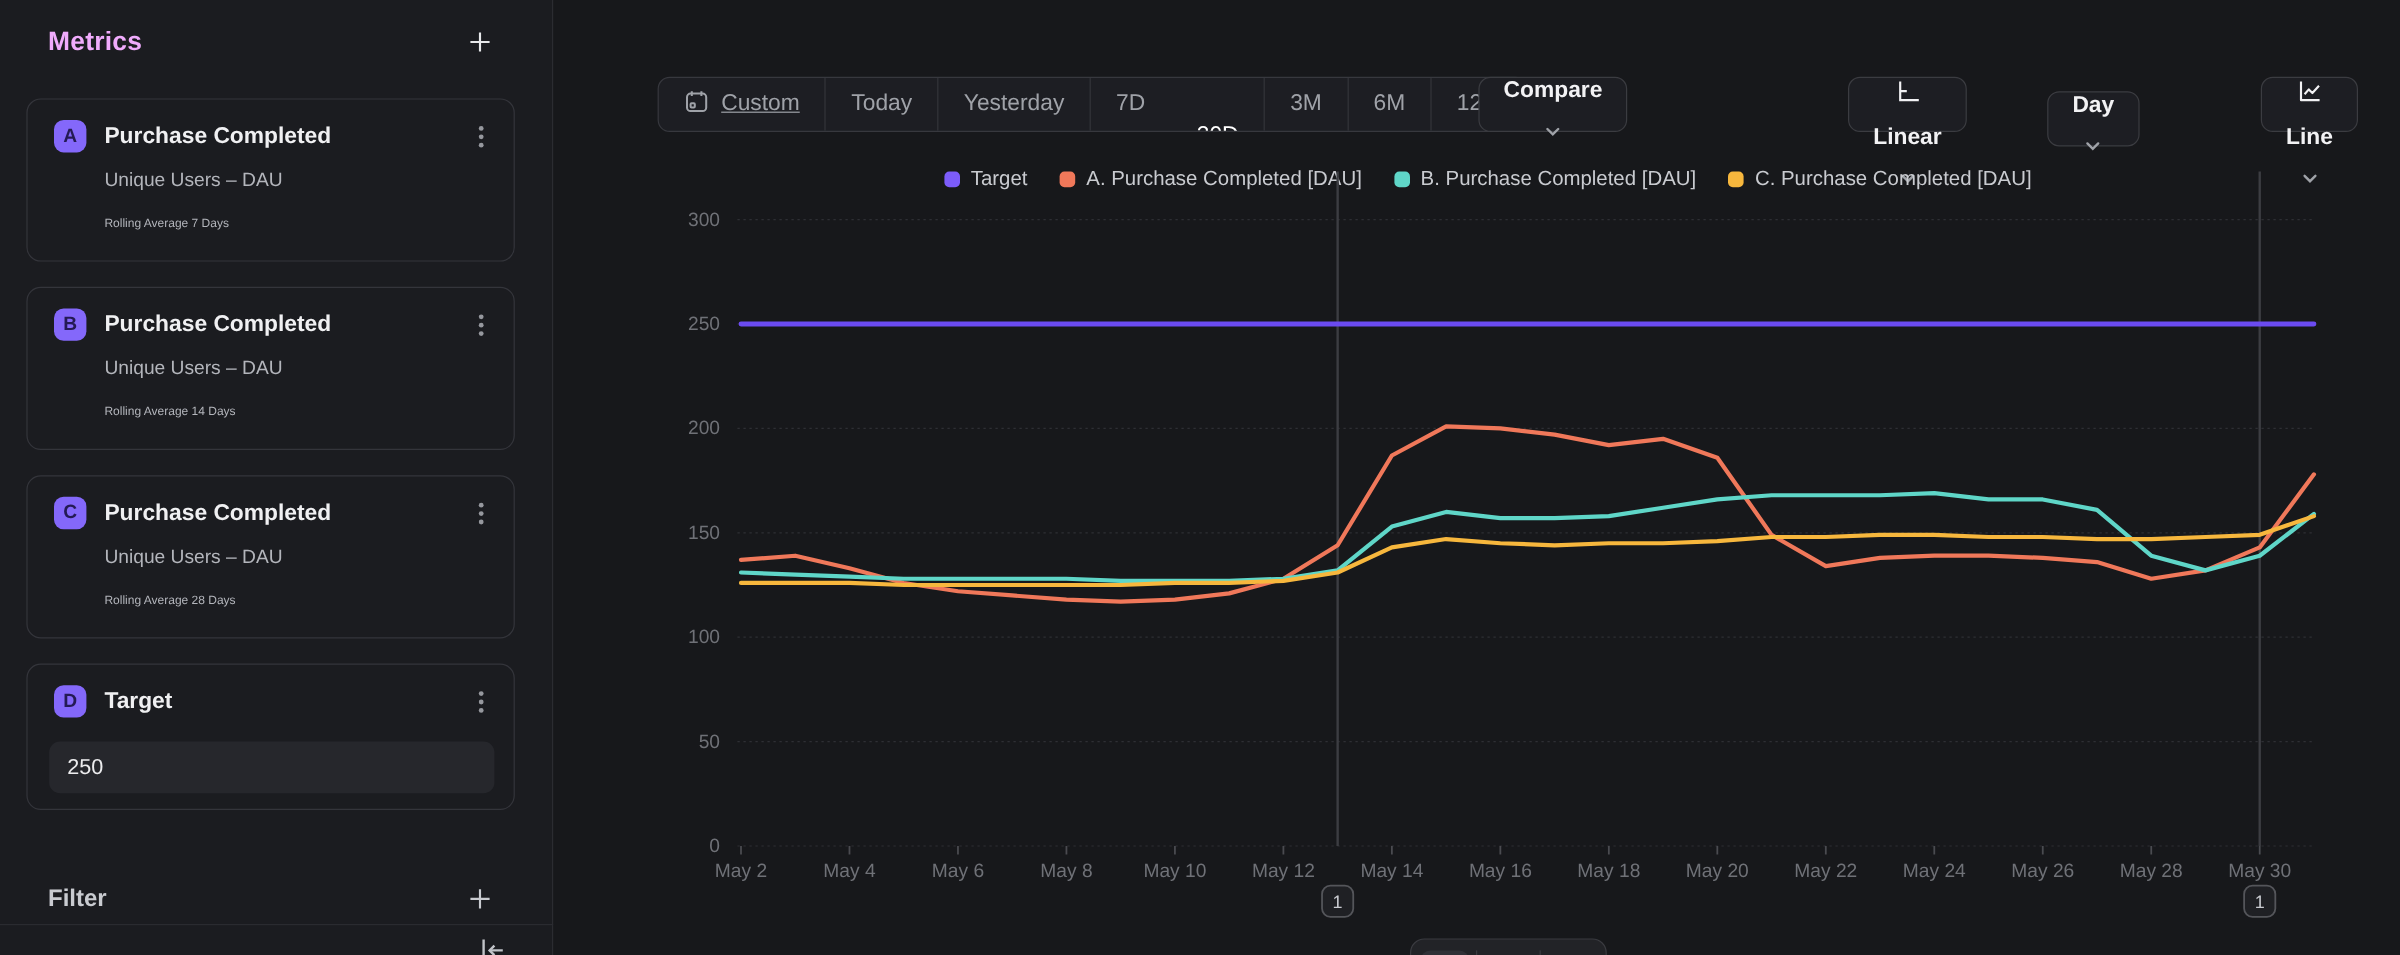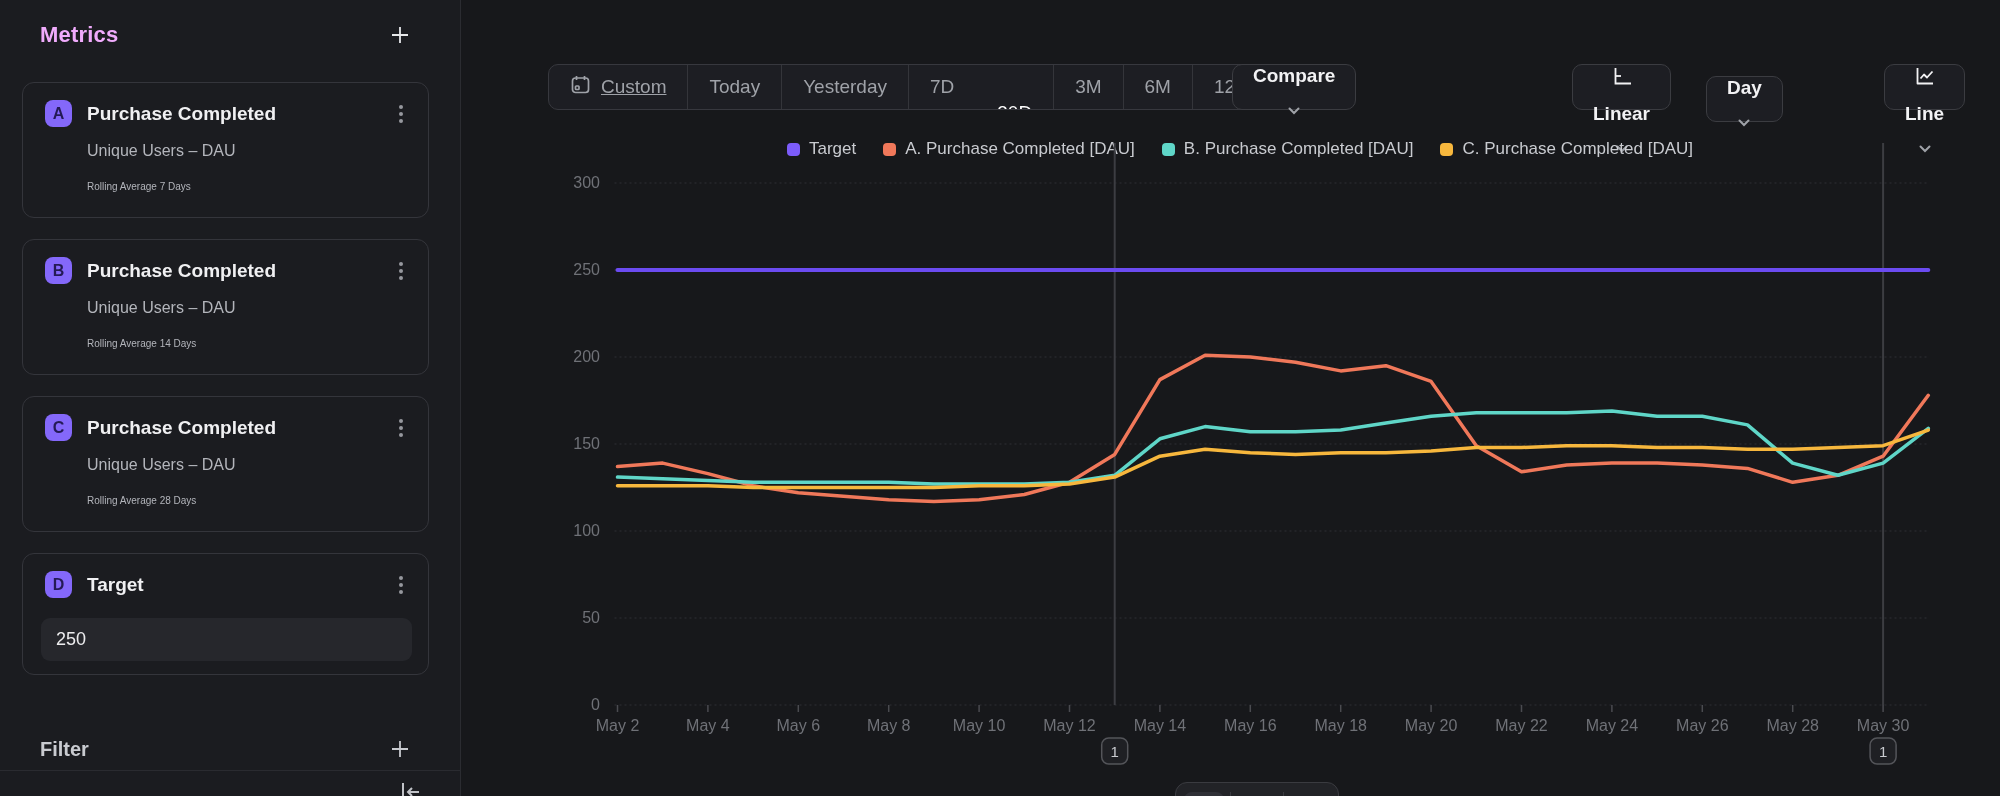--- a/index.html
+++ b/index.html
@@ -177,21 +177,21 @@
 
   <button class="tb-btn" style="left:1232px;">
     <span>Compare</span>
     <span>
       <svg class="chev" width="12" height="8" viewBox="0 0 12 8" fill="none" stroke="#9fa2a8" stroke-width="2" stroke-linecap="round">
           <path d="M1.5 1.5L6 6l4.5-4.5"></path>
         </svg>
     </span>
   </button>
 
-  <button class="tb-btn" style="left:1572px;">
+  <button class="tb-btn" style="left:1540px;">
     <span>
       <svg width="22" height="22" viewBox="0 0 22 22" fill="none" stroke="#f2f2f4" stroke-width="1.8">
         <path d="M4.5 3v15.5H20"></path>
           <path d="M4.5 11h5.5"></path>
       </svg>
     </span>
     <span>Linear</span>
     <span>
       <svg class="chev" width="12" height="8" viewBox="0 0 12 8" fill="none" stroke="#9fa2a8" stroke-width="2" stroke-linecap="round">
           <path d="M1.5 1.5L6 6l4.5-4.5"></path>

